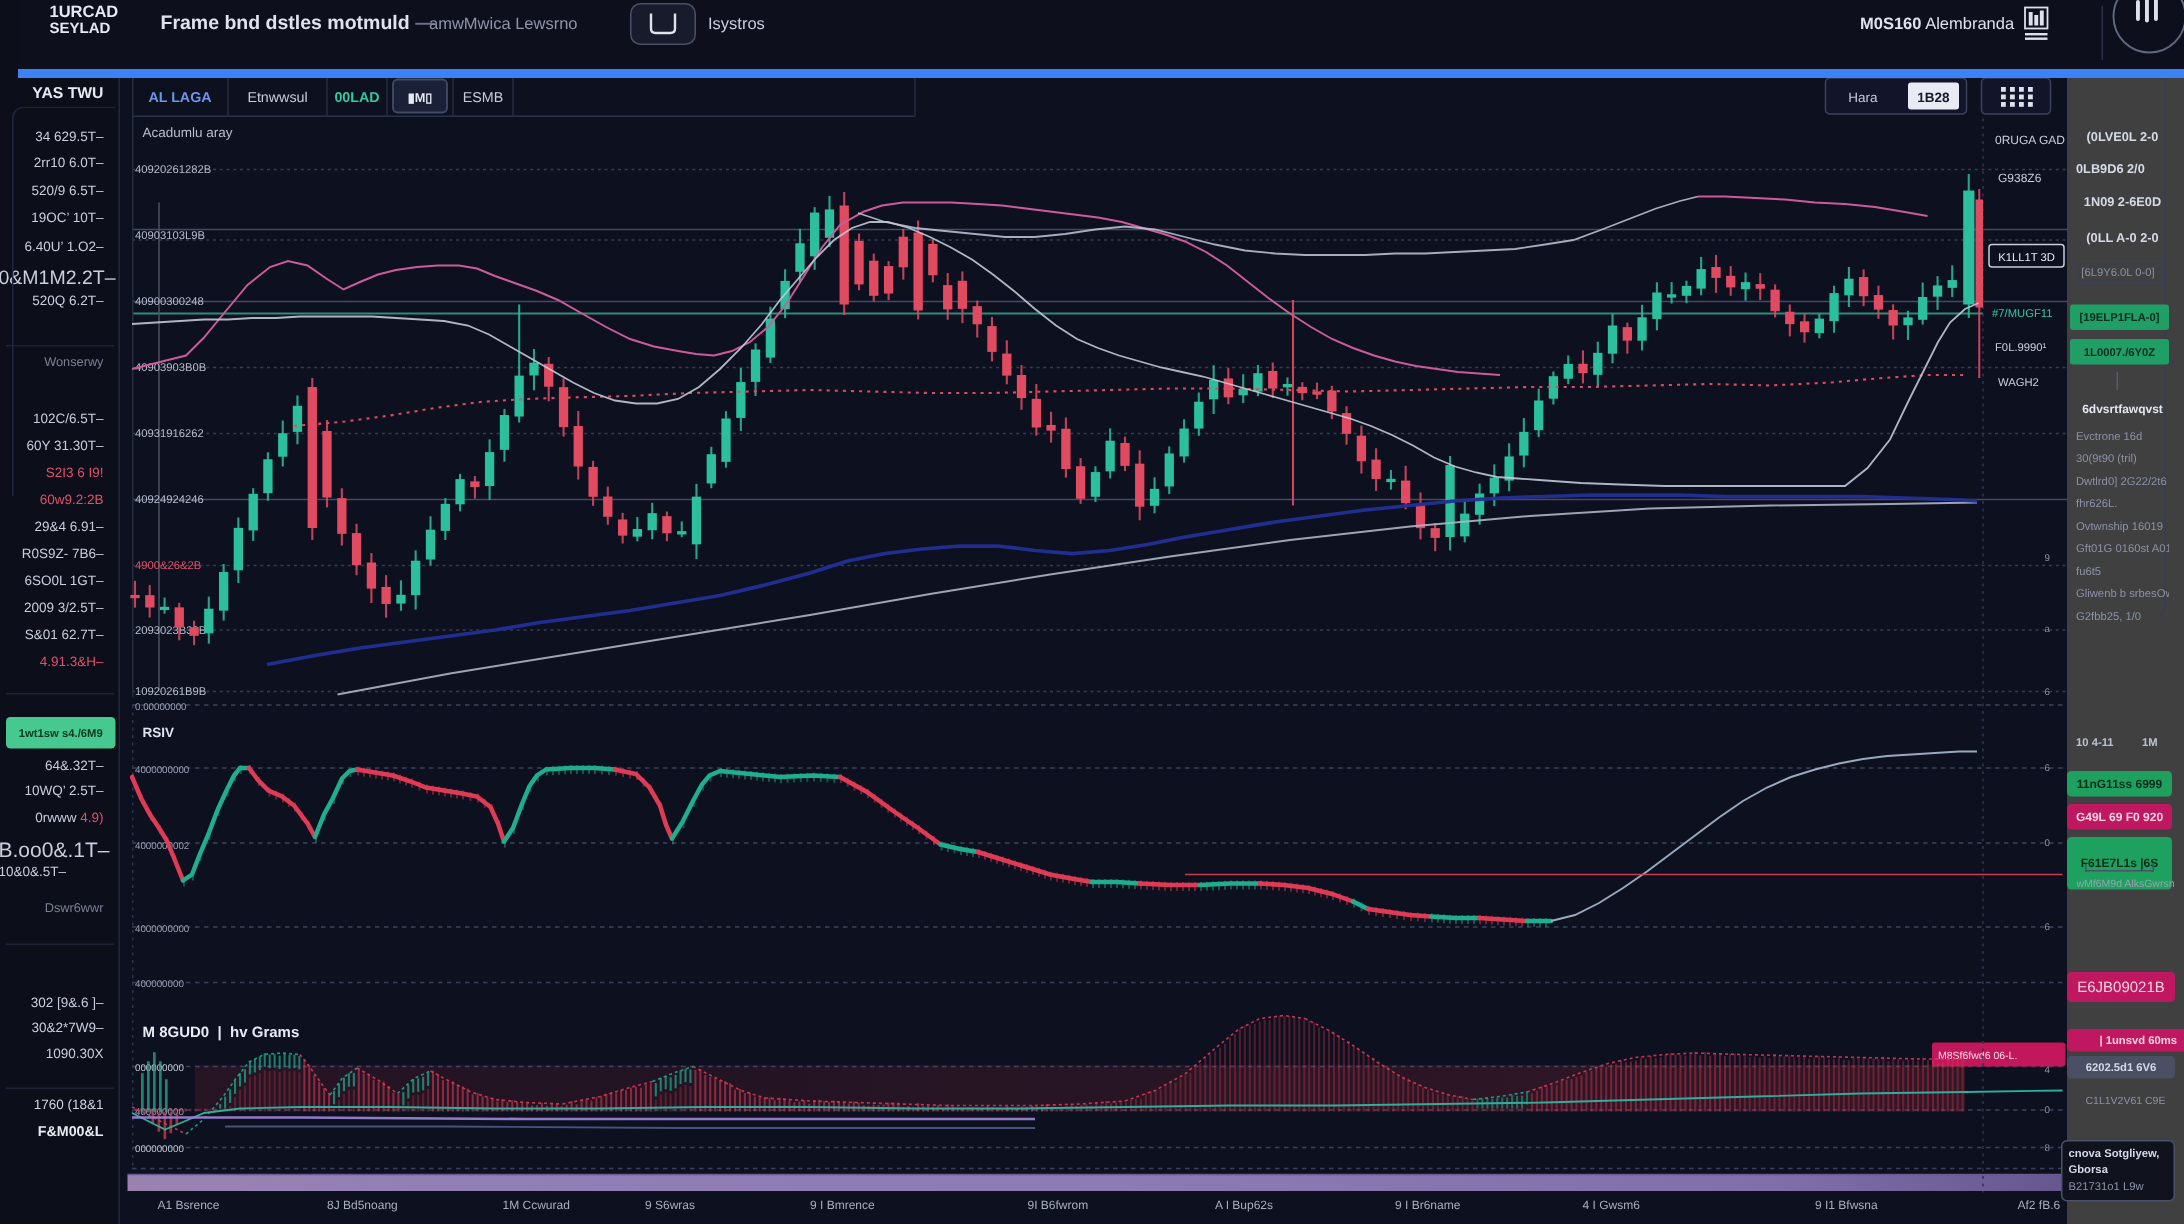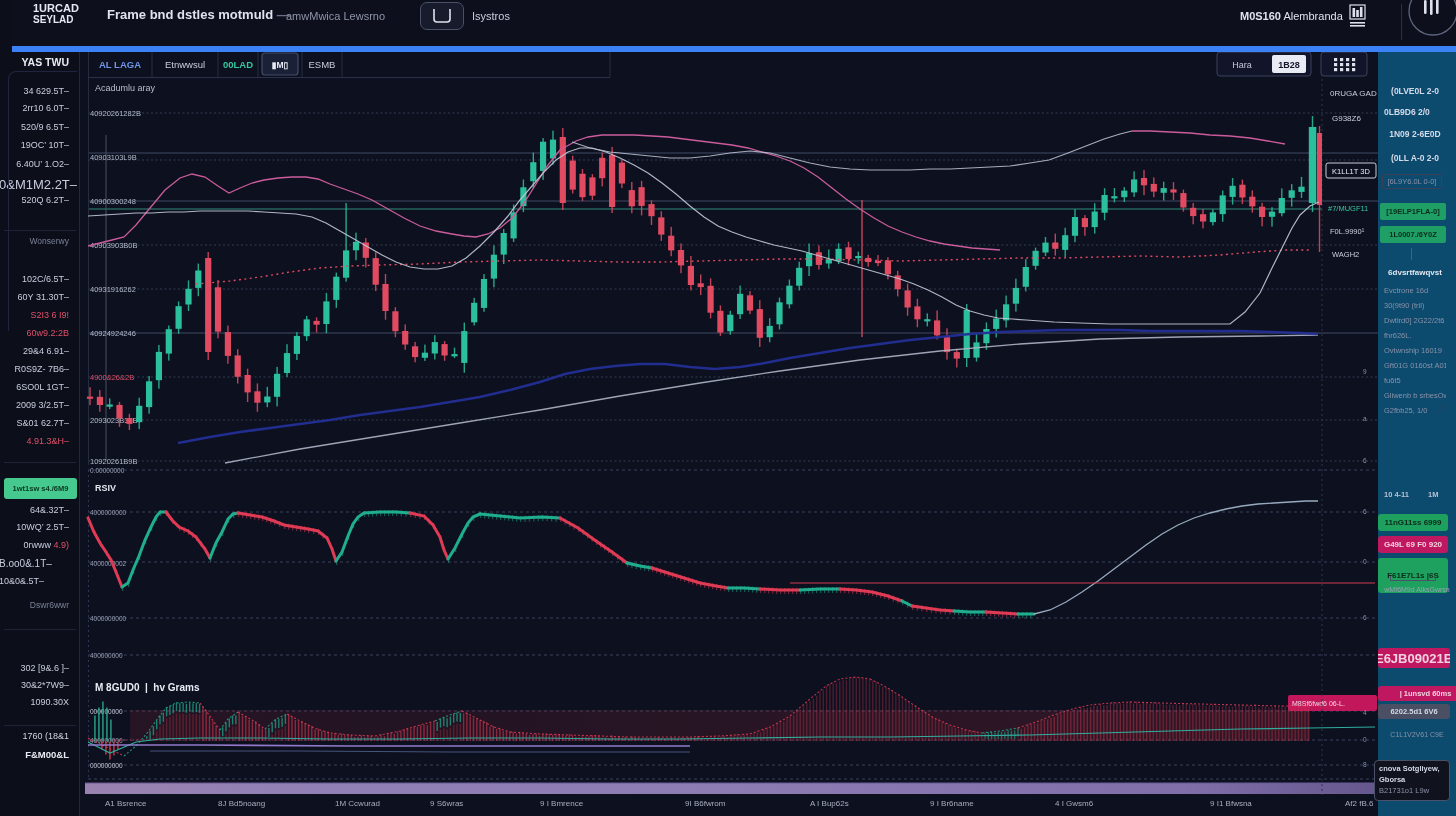--- a/index.html
+++ b/index.html
@@ -47,21 +47,21 @@
 <div style="position:absolute;top:346px;right:10px;width:70px;text-align:right;font-size:9px;color:#c8cede;white-space:nowrap">29&amp;4 6.91–</div>
 <div style="position:absolute;top:364px;right:10px;width:70px;text-align:right;font-size:9px;color:#c8cede;white-space:nowrap">R0S9Z- 7B6–</div>
 <div style="position:absolute;top:382px;right:10px;width:70px;text-align:right;font-size:9px;color:#c8cede;white-space:nowrap">6SO0L 1GT–</div>
 <div style="position:absolute;top:400px;right:10px;width:70px;text-align:right;font-size:9px;color:#c8cede;white-space:nowrap">2009 3/2.5T–</div>
 <div style="position:absolute;top:418px;right:10px;width:70px;text-align:right;font-size:9px;color:#c8cede;white-space:nowrap">S&amp;01 62.7T–</div>
 <div style="position:absolute;top:436px;right:10px;width:70px;text-align:right;font-size:9px;color:#e0506a;white-space:nowrap">4.91.3&amp;H–</div>
 <div style="position:absolute;top:478px;left:4px;width:73px;height:21px;background:#46c98e;border-radius:3px;color:#093822;font-size:7.5px;font-weight:bold;display:flex;align-items:center;justify-content:center;white-space:nowrap">1wt1sw s4./6M9</div>
 <div style="position:absolute;top:505px;right:10px;width:70px;text-align:right;font-size:9px;color:#c8cede;white-space:nowrap">64&amp;.32T–</div>
 <div style="position:absolute;top:522px;right:10px;width:70px;text-align:right;font-size:9px;color:#c8cede;white-space:nowrap">10WQ’ 2.5T–</div>
 <div style="position:absolute;top:540px;right:10px;width:70px;text-align:right;font-size:9px;color:#c8cede;white-space:nowrap">0rwww <span style="color:#e0506a">4.9)</span></div>
-<div style="position:absolute;top:558px;right:10px;width:70px;text-align:left;font-size:10px;color:#c8cede;white-space:nowrap">B.oo0&amp;.1T–</div>
+<div style="position:absolute;top:558px;right:10px;width:70px;text-align:left;font-size:14px;color:#c8cede;white-space:nowrap">B.oo0&amp;.1T–</div>
 <div style="position:absolute;top:576px;right:10px;width:70px;text-align:left;font-size:9px;color:#c8cede;white-space:nowrap">10&amp;0&amp;.5T–</div>
 <div style="position:absolute;top:600px;right:10px;width:70px;text-align:right;font-size:8.5px;color:#7a8096;white-space:nowrap">Dswr6wwr</div>
 <div style="position:absolute;top:663px;right:10px;width:70px;text-align:right;font-size:9px;color:#c8cede;white-space:nowrap">302 [9&amp;.6 ]–</div>
 <div style="position:absolute;top:680px;right:10px;width:70px;text-align:right;font-size:9px;color:#c8cede;white-space:nowrap">30&amp;2*7W9–</div>
 <div style="position:absolute;top:697px;right:10px;width:70px;text-align:right;font-size:9px;color:#c8cede;white-space:nowrap">1090.30X</div>
 <div style="position:absolute;top:731px;right:10px;width:70px;text-align:right;font-size:9px;color:#d0d4e0;white-space:nowrap">1760 (18&amp;1</div>
 <div style="position:absolute;top:749px;right:10px;width:70px;text-align:right;font-size:9.5px;color:#e8eaf2;font-weight:bold;white-space:nowrap">F&amp;M00&amp;L</div>
 <div style="position:absolute;top:230px;left:4px;width:72px;height:1px;background:#1d2236"></div>
 <div style="position:absolute;top:462px;left:4px;width:72px;height:1px;background:#1d2236"></div>
 <div style="position:absolute;top:629px;left:4px;width:72px;height:1px;background:#1d2236"></div>
@@ -1143,21 +1143,21 @@
 <rect x="105" y="741.5" width="1.8" height="13" fill="#d93848" opacity="0.75"></rect>
 <rect x="109" y="741.5" width="1.8" height="18" fill="#d93848" opacity="0.75"></rect>
 <rect x="113" y="741.5" width="1.8" height="14" fill="#d93848" opacity="0.75"></rect>
 <rect x="117" y="741.5" width="1.8" height="8" fill="#d93848" opacity="0.75"></rect>
 <polyline points="88.0,742.0 100.0,748.0 110.0,753.0 122.0,748.0 136.0,742.0 160.0,739.0 200.0,738.0 260.0,738.0 330.0,739.0 400.0,739.0 470.0,738.0 540.0,738.0 610.0,739.0 680.0,739.0 750.0,738.0 820.0,737.0 890.0,737.0 960.0,736.0 1030.0,735.0 1100.0,733.0 1170.0,731.0 1240.0,729.0 1310.0,728.0 1375.0,727.0" fill="none" stroke="#2fae9e" stroke-width="1.2"></polyline>
 <polyline points="88.0,745.0 200.0,745.0 350.0,746.0 500.0,746.0 690.0,746.0" fill="none" stroke="#9b7fd4" stroke-width="1.7" opacity="0.95"></polyline>
 <polyline points="150.0,751.0 300.0,751.0 450.0,752.0 600.0,752.0 690.0,752.0" fill="none" stroke="#5a6a9a" stroke-width="1.2" opacity="0.75"></polyline>
 </g>
 </svg>
 </div>
-<div style="position:absolute;left:1378px;top:0;width:78px;height:816px;background:#0c4a6e">
+<div style="position:absolute;left:1378px;top:0;width:78px;height:816px;background:#404040">
 <div style="position:absolute;top:5px;left:2px;width:64px;height:408px;border:1px solid #353c58;border-radius:10px;border-left:none;border-bottom:none"></div>
 <div style="position:absolute;top:86px;left:6px;width:62px;text-align:center;font-size:8.5px;color:#d5dae8;font-weight:bold;white-space:nowrap;overflow:hidden">(0LVE0L 2-0</div>
 <div style="position:absolute;top:107px;left:6px;width:62px;text-align:left;font-size:8.5px;color:#d5dae8;font-weight:bold;white-space:nowrap;overflow:hidden">0LB9D6 2/0</div>
 <div style="position:absolute;top:129px;left:6px;width:62px;text-align:center;font-size:8.5px;color:#d5dae8;font-weight:bold;white-space:nowrap;overflow:hidden">1N09 2-6E0D</div>
 <div style="position:absolute;top:153px;left:6px;width:62px;text-align:center;font-size:8.5px;color:#d5dae8;font-weight:bold;white-space:nowrap;overflow:hidden">(0LL A-0 2-0</div>
 <div style="position:absolute;top:174px;left:4px;width:60px;height:15px;border:1px solid #3a4158;border-radius:2px;color:#8a91a8;font-size:7.5px;display:flex;align-items:center;justify-content:center;white-space:nowrap">[6L9Y6.0L 0-0]</div>
 <div style="position:absolute;top:203px;left:2px;width:66px;height:17px;background:#1f9e66;border-radius:2px;color:#0b2d1c;font-size:7.5px;font-weight:bold;display:flex;align-items:center;justify-content:center;white-space:nowrap">[19ELP1FLA-0]</div>
 <div style="position:absolute;top:226px;left:2px;width:66px;height:17px;background:#1f9e66;border-radius:2px;color:#0b2d1c;font-size:7.5px;font-weight:bold;display:flex;align-items:center;justify-content:center;white-space:nowrap">1L0007./6Y0Z</div>
 <div style="position:absolute;top:248px;left:33px;width:1px;height:12px;background:#545b72"></div>
 <div style="position:absolute;top:268px;left:6px;width:62px;text-align:center;font-size:8px;color:#e2e6f0;font-weight:bold;white-space:nowrap;overflow:hidden">6dvsrtfawqvst</div>
@@ -1170,21 +1170,21 @@
 <div style="position:absolute;top:376px;left:6px;width:62px;text-align:left;font-size:7.5px;color:#8a92a8;white-space:nowrap;overflow:hidden">fu6t5</div>
 <div style="position:absolute;top:391px;left:6px;width:62px;text-align:left;font-size:7.5px;color:#8a92a8;white-space:nowrap;overflow:hidden">Gliwenb b srbesOwy</div>
 <div style="position:absolute;top:406px;left:6px;width:62px;text-align:left;font-size:7.5px;color:#8a92a8;white-space:nowrap;overflow:hidden">G2fbb25, 1/0</div>
 <div style="position:absolute;top:490px;left:6px;width:30px;text-align:left;font-size:7.5px;color:#b9c0d2;font-weight:bold;white-space:nowrap;overflow:hidden">10 4-11</div>
 <div style="position:absolute;top:490px;left:50px;width:20px;text-align:left;font-size:7.5px;color:#b9c0d2;font-weight:bold;white-space:nowrap;overflow:hidden">1M</div>
 <div style="position:absolute;top:514px;left:0px;width:70px;height:17px;background:#1ea05e;border-radius:3px;color:#0a2c1a;font-size:8px;font-weight:bold;display:flex;align-items:center;justify-content:center;white-space:nowrap;overflow:hidden">11nG11ss 6999</div>
 <div style="position:absolute;top:536px;left:0px;width:70px;height:17px;background:#bf1860;border-radius:3px;color:#f3d2e0;font-size:8px;font-weight:bold;display:flex;align-items:center;justify-content:center;white-space:nowrap;overflow:hidden">G49L 69 F0 920</div>
 <div style="position:absolute;top:558px;left:0px;width:70px;height:35px;background:#1ea05e;border-radius:3px;color:#0a2c1a;font-size:8px;font-weight:bold;display:flex;align-items:center;justify-content:center;white-space:nowrap;overflow:hidden">F61E7L1s |6S</div>
 <div style="position:absolute;top:576px;left:12px;width:46px;height:5px;border:1px solid #4a5168;border-top:none"></div>
 <div style="position:absolute;top:586px;left:2px;width:74px;text-align:center;font-size:7px;color:#9aa1b5;white-space:nowrap;overflow:hidden">wMf6M9d AlksGwrsn</div>
-<div style="position:absolute;top:648px;left:0px;width:72px;height:20px;background:#bf1860;border-radius:3px;color:#f3d2e0;font-size:13px;font-weight:bold;display:flex;align-items:center;justify-content:center;white-space:nowrap;overflow:hidden">E6JB09021B</div>
+<div style="position:absolute;top:648px;left:0px;width:72px;height:20px;background:#bf1860;border-radius:3px;color:#f3d2e0;font-size:10px;font-weight:normal;display:flex;align-items:center;justify-content:center;white-space:nowrap;overflow:hidden">E6JB09021B</div>
 <div style="position:absolute;top:686px;left:0px;width:95px;height:15px;background:#bf1860;border-radius:3px;color:#f3d2e0;font-size:7.5px;font-weight:bold;display:flex;align-items:center;justify-content:center;white-space:nowrap;overflow:hidden">| 1unsvd 60ms</div>
 <div style="position:absolute;top:704px;left:0px;width:72px;height:15px;background:#4a4f63;border-radius:3px;color:#d5d9e5;font-size:7.5px;font-weight:bold;display:flex;align-items:center;justify-content:center;white-space:nowrap;overflow:hidden">6202.5d1 6V6</div>
 <div style="position:absolute;top:731px;left:2px;width:74px;text-align:center;font-size:7px;color:#8a92a8;white-space:nowrap;overflow:hidden">C1L1V2V61 C9E</div>
 <div style="position:absolute;top:760px;left:-4px;width:76px;height:41px;border:1px solid #4a5168;border-radius:4px;background:#10121e;color:#d5dae8;font-size:7.5px;padding:3px 4px;box-sizing:border-box;line-height:1.45">
       <div style="font-weight:bold">cnova Sotgliyew,</div>
       <div style="font-weight:bold">Gborsa</div>
       <div style="color:#8a92a8">B21731o1 L9w</div>
     </div>
 </div>
 

